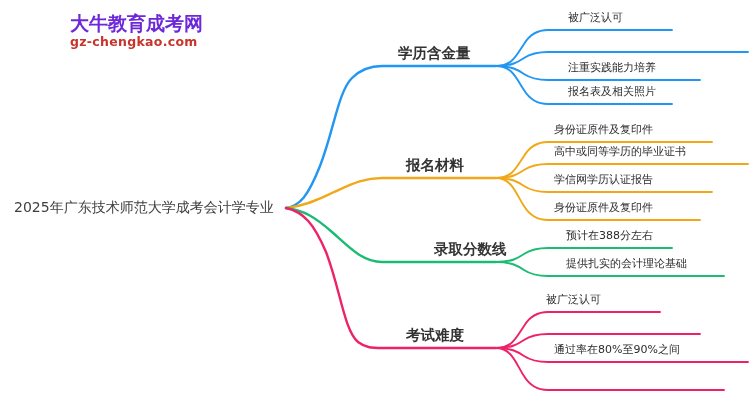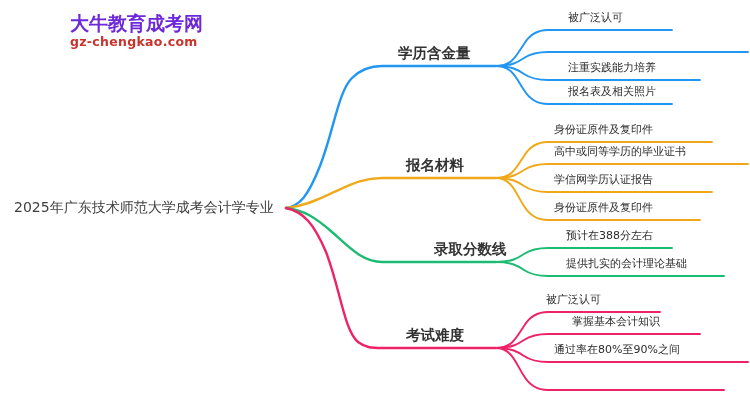--- a/index.html
+++ b/index.html
@@ -109,16 +109,15 @@
 
   <div class="node leaf-label" style="left:554px;top:120px;">身份证原件及复印件</div>
   <div class="node leaf-label" style="left:554px;top:142px;">高中或同等学历的毕业证书</div>
   <div class="node leaf-label" style="left:554px;top:170px;">学信网学历认证报告</div>
   <div class="node leaf-label" style="left:554px;top:198px;">身份证原件及复印件</div>
 
   <div class="node leaf-label" style="left:566px;top:226px;">预计在388分左右</div>
   <div class="node leaf-label" style="left:566px;top:254px;">提供扎实的会计理论基础</div>
 
   <div class="node leaf-label" style="left:546px;top:290px;">被广泛认可</div>
-  <div class="node leaf-label" style="left:572px;top:312px;">掌握基本会计知识</div>
   <div class="node leaf-label" style="left:554px;top:340px;">通过率在80%至90%之间</div>
 
 </div>
 
 </body></html>

